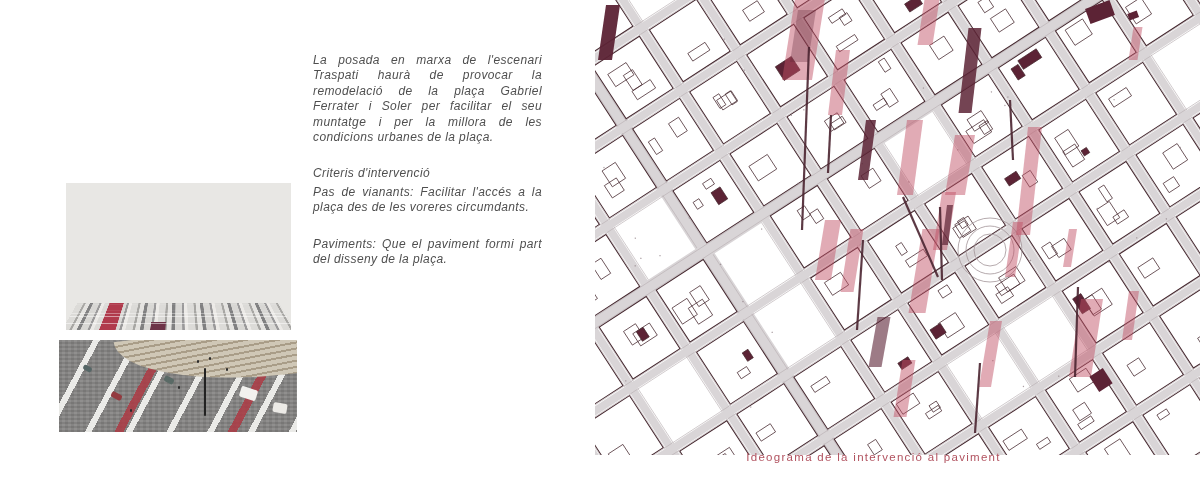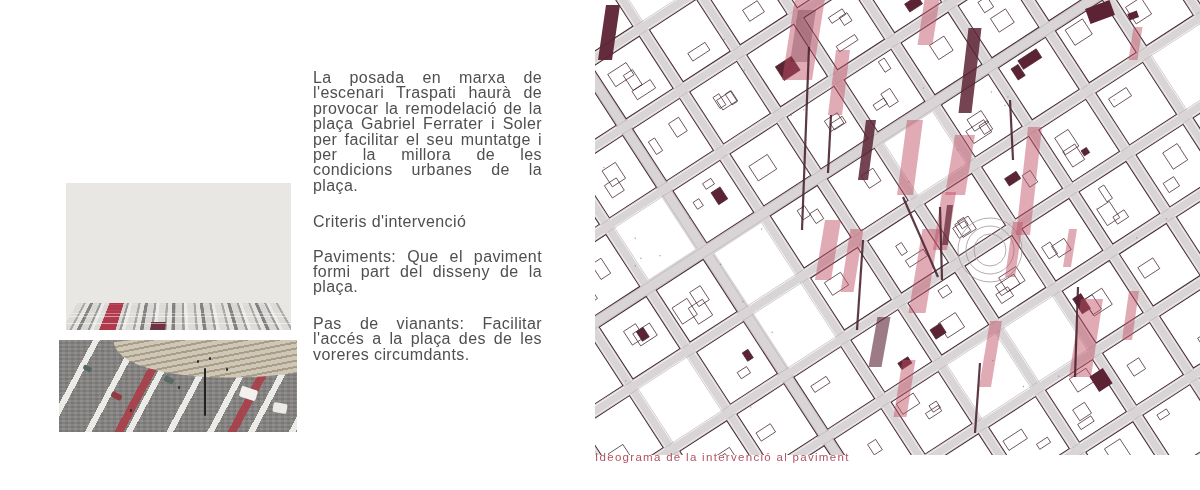--- a/index.html
+++ b/index.html
@@ -29,31 +29,31 @@
       background:repeating-linear-gradient(176deg,#cfc7b6 0 4px,#a99d88 4px 6px);
       border-bottom-left-radius:100% 120%;transform:rotate(-7deg);}
   #photo2 .swhite{position:absolute;inset:0;
       background:repeating-linear-gradient(118deg,transparent 0 30px,rgba(246,246,243,.9) 30px 36px);}
   #photo2 .sred{position:absolute;inset:0;
       background:repeating-linear-gradient(118deg,transparent 0 92px,rgba(172,58,68,.85) 92px 100px);}
   .car{position:absolute;border-radius:2px;}
   .dot{position:absolute;width:2px;height:3px;background:#2b2b2b;border-radius:1px;}
 
   
-  #textcol{position:absolute;left:313px;top:70px;width:229px;color:#4f4f4f;
-      font-size:16px;line-height:15.4px;letter-spacing:.4px;
+  #textcol{position:absolute;left:313px;top:53px;width:229px;color:#4f4f4f;
+      font-style:italic;font-size:12px;line-height:15.4px;letter-spacing:.4px;
       text-align:justify;}
   #textcol p{margin:0 0 21px 0;}
-  #textcol .heading{margin-bottom:19px;}
+  #textcol .heading{margin-bottom:3px;}
 
   
   #map{position:absolute;left:595px;top:0;width:605px;height:455px;}
 
   
-  #caption{position:absolute;left:595px;top:451px;width:557px;text-align:left;
+  #caption{position:absolute;left:595px;top:451px;width:557px;text-align:center;
       color:#b25360;font-size:11.5px;letter-spacing:1.3px;}
 </style>
 </head>
 <body>
 
 <div id="page">
 
   <div class="photo" id="photo1">
     <div class="floor">
       <div class="pstripe" id="ps-red"></div>
@@ -77,22 +77,22 @@
     <div class="dot" style="left:63%;top:18%;"></div>
     <div class="dot" style="left:70%;top:30%;"></div>
     <div class="dot" style="left:50%;top:50%;"></div>
     <div class="dot" style="left:30%;top:75%;"></div>
     <div class="dot" style="left:61%;top:30%;height:48px;width:1.5px;background:#222;"></div>
   </div>
 
   <div id="textcol">
     <p>La posada en marxa de l'escenari Traspati haurà de provocar la remodelació de la plaça Gabriel Ferrater i Soler per facilitar el seu muntatge i per la millora de les condicions urbanes de la plaça.</p>
     <p class="heading">Criteris d'intervenció</p>
+    <p>Pas de vianants: Facilitar l'accés a la plaça des de les voreres circumdants.</p>
     <p>Paviments: Que el paviment formi part del disseny de la plaça.</p>
-    <p>Pas de vianants: Facilitar l'accés a la plaça des de les voreres circumdants.</p>
   </div>
 
   <svg id="map" viewBox="0 0 605 455" width="605" height="455">
       <defs>
         <clipPath id="mapclip">
           <rect x="0" y="0" width="605" height="455"></rect>
         </clipPath>
       </defs>
       <g clip-path="url(#mapclip)">
         <g transform="rotate(-33 300 228)">

